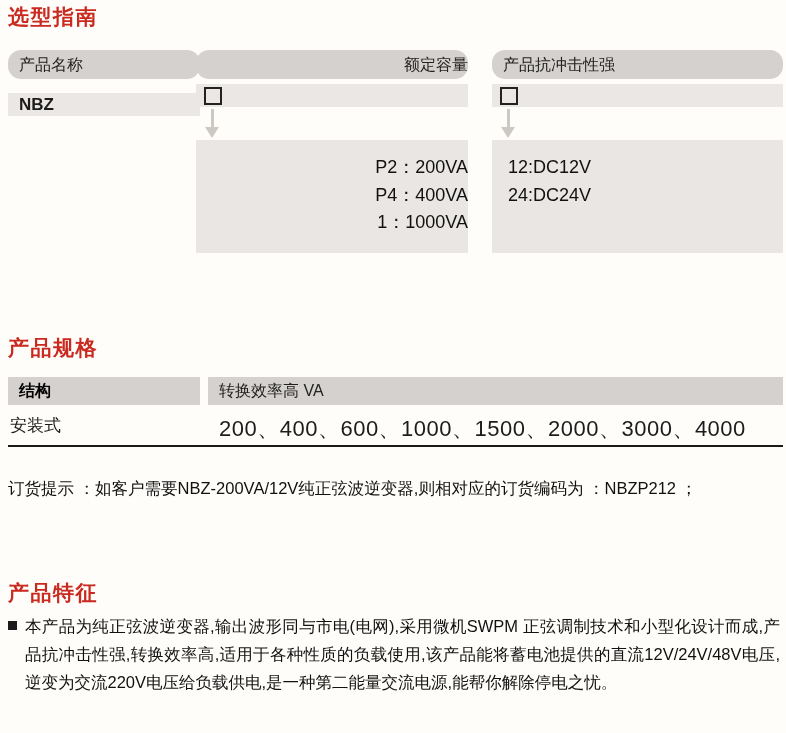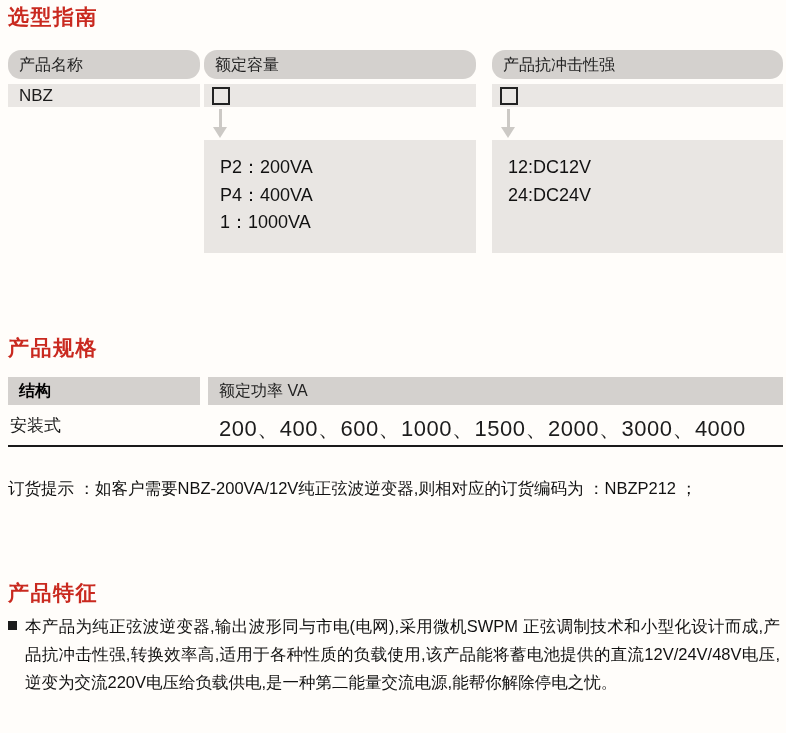--- a/index.html
+++ b/index.html
@@ -17,30 +17,30 @@
     color:#c9291f;
   }
   #sel-title{top:3px;}
   #spec-title{top:334px;}
   #feat-title{top:579px;text-align:right;}
 
   
   .sel-table{position:absolute;left:8px;top:50px;width:775px;height:205px;}
   .sel-col{position:absolute;top:0;}
   .sel-col.c1{left:0;width:192px;}
-  .sel-col.c2{left:196px;width:272px;}
+  .sel-col.c2{left:188px;width:272px;text-align:right;}
   .sel-col.c3{left:484px;width:291px;}
 
   .hdr-cell{
     height:29px;line-height:29px;background:#d4d1ce;
     padding-left:11px;font-size:16px;color:#222;border-radius:13px;
   }
   .val-cell{
-    margin-top:5px;height:23px;line-height:23px;background:#eae7e4;
-    padding-left:11px;font-size:17px;
+    margin-top:14px;height:23px;line-height:23px;background:#eae7e4;
+    padding-left:11px;font-size:17px;font-weight:bold;
   }
   .chk-cell{
     margin-top:5px;height:23px;background:#eae7e4;
     display:flex;align-items:center;padding-left:8px;
   }
   .chk-box{
     width:14px;height:14px;border:2px solid #222;background:transparent;
   }
 
   .arrow-wrap{height:33px;position:relative;}
@@ -142,21 +142,21 @@
       </div>
     </div>
 
   </div>
 
   <div id="spec-title" class="sec-title">产品规格</div>
 
   <div class="spec-table">
     <div class="spec-hdr">
       <div class="h1">结构</div>
-      <div class="h2">额定功率 VA</div>
+      <div class="h2">转换效率高 VA</div>
     </div>
     <div class="spec-row">
       <div class="r1">安装式</div>
       <div class="r2">200、400、600、1000、1500、2000、3000、4000</div>
     </div>
   </div>
 
   <div class="order-note">订货提示 ：如客户需要NBZ-200VA/12V纯正弦波逆变器,则相对应的订货编码为 ：NBZP212 ；</div>
 
   <div id="feat-title" class="sec-title">产品特征</div>

